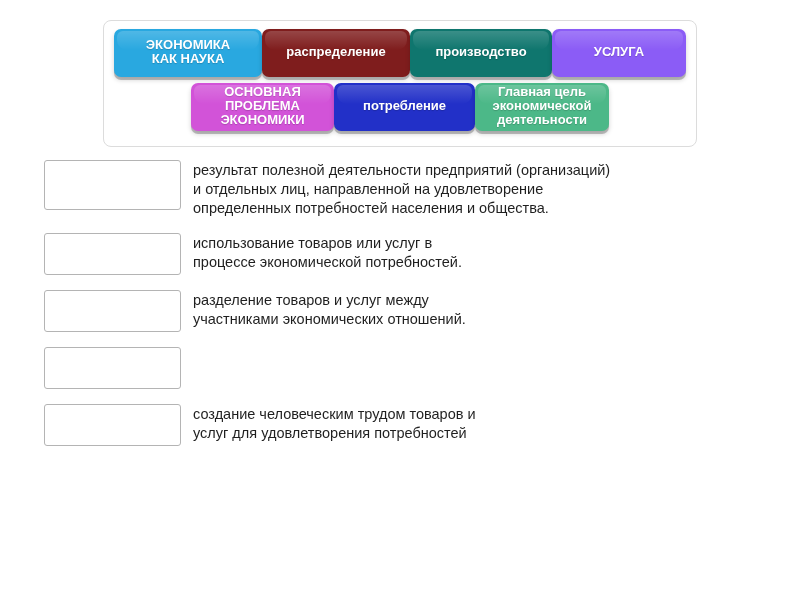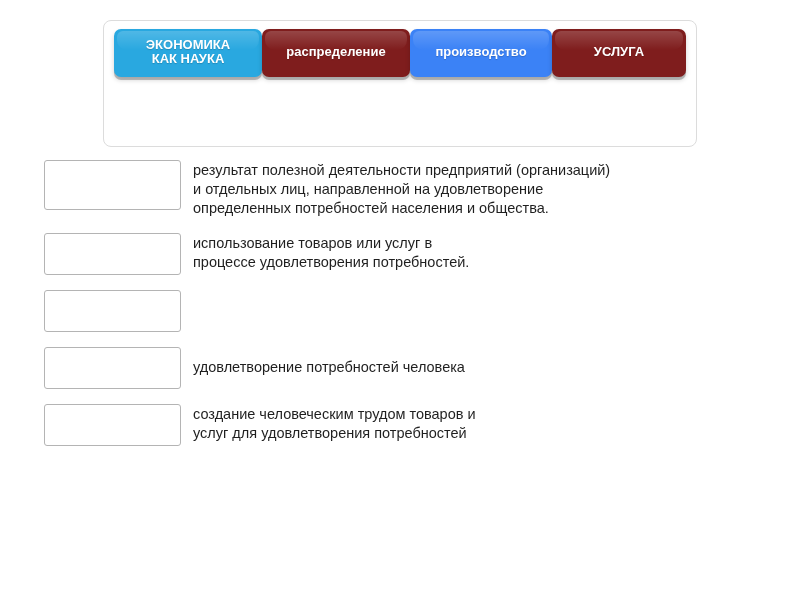--- a/index.html
+++ b/index.html
@@ -113,51 +113,63 @@
 <body>
 
 <div id="tile-bank">
 
   <div class="tile-row row-1">
     <div class="tile t-econ-science" style="background: rgb(41, 168, 224);">ЭКОНОМИКА
 КАК НАУКА</div>
 
     <div class="tile t-distribution" style="background: #7f1d1d;">распределение</div>
 
-    <div class="tile t-production" style="background: #3b82f6;">производство</div>
+    <div class="tile t-production" style="background: #0f766e;">производство</div>
 
-    <div class="tile t-service" style="background: #7f1d1d;">УСЛУГА</div>
+    <div class="tile t-service" style="background: #8b5cf6;">УСЛУГА</div>
   </div>
 
+  <div class="tile-row row-2">
+    <div class="tile t-main-problem" style="background: rgb(210, 83, 216);">ОСНОВНАЯ
+ПРОБЛЕМА
+ЭКОНОМИКИ</div>
+
+    <div class="tile t-consumption" style="background: rgb(34, 48, 200);">потребление</div>
+
+    <div class="tile t-main-goal" style="background: rgb(76, 184, 136);">Главная цель
+экономической
+деятельности</div>
+  </div>
 
 </div>
 
 <div id="answer-list">
 
   <div class="answer-row r-tall">
     <div class="drop-zone"></div>
     <div class="answer-text">результат полезной деятельности предприятий (организаций)
 и отдельных лиц, направленной на удовлетворение
 определенных потребностей населения и общества.</div>
   </div>
 
   <div class="answer-row">
     <div class="drop-zone"></div>
     <div class="answer-text">использование товаров или услуг в
-процессе удовлетворения потребностей.</div>
+процессе экономической потребностей.</div>
   </div>
 
   <div class="answer-row">
     <div class="drop-zone"></div>
+    <div class="answer-text">разделение товаров и услуг между
+участниками экономических отношений.</div>
   </div>
 
 
   <div class="answer-row r-one">
     <div class="drop-zone"></div>
-    <div class="answer-text">удовлетворение потребностей человека</div>
   </div>
 
   <div class="answer-row">
     <div class="drop-zone"></div>
     <div class="answer-text">создание человеческим трудом товаров и
 услуг для удовлетворения потребностей</div>
   </div>
 
 
 </div>

